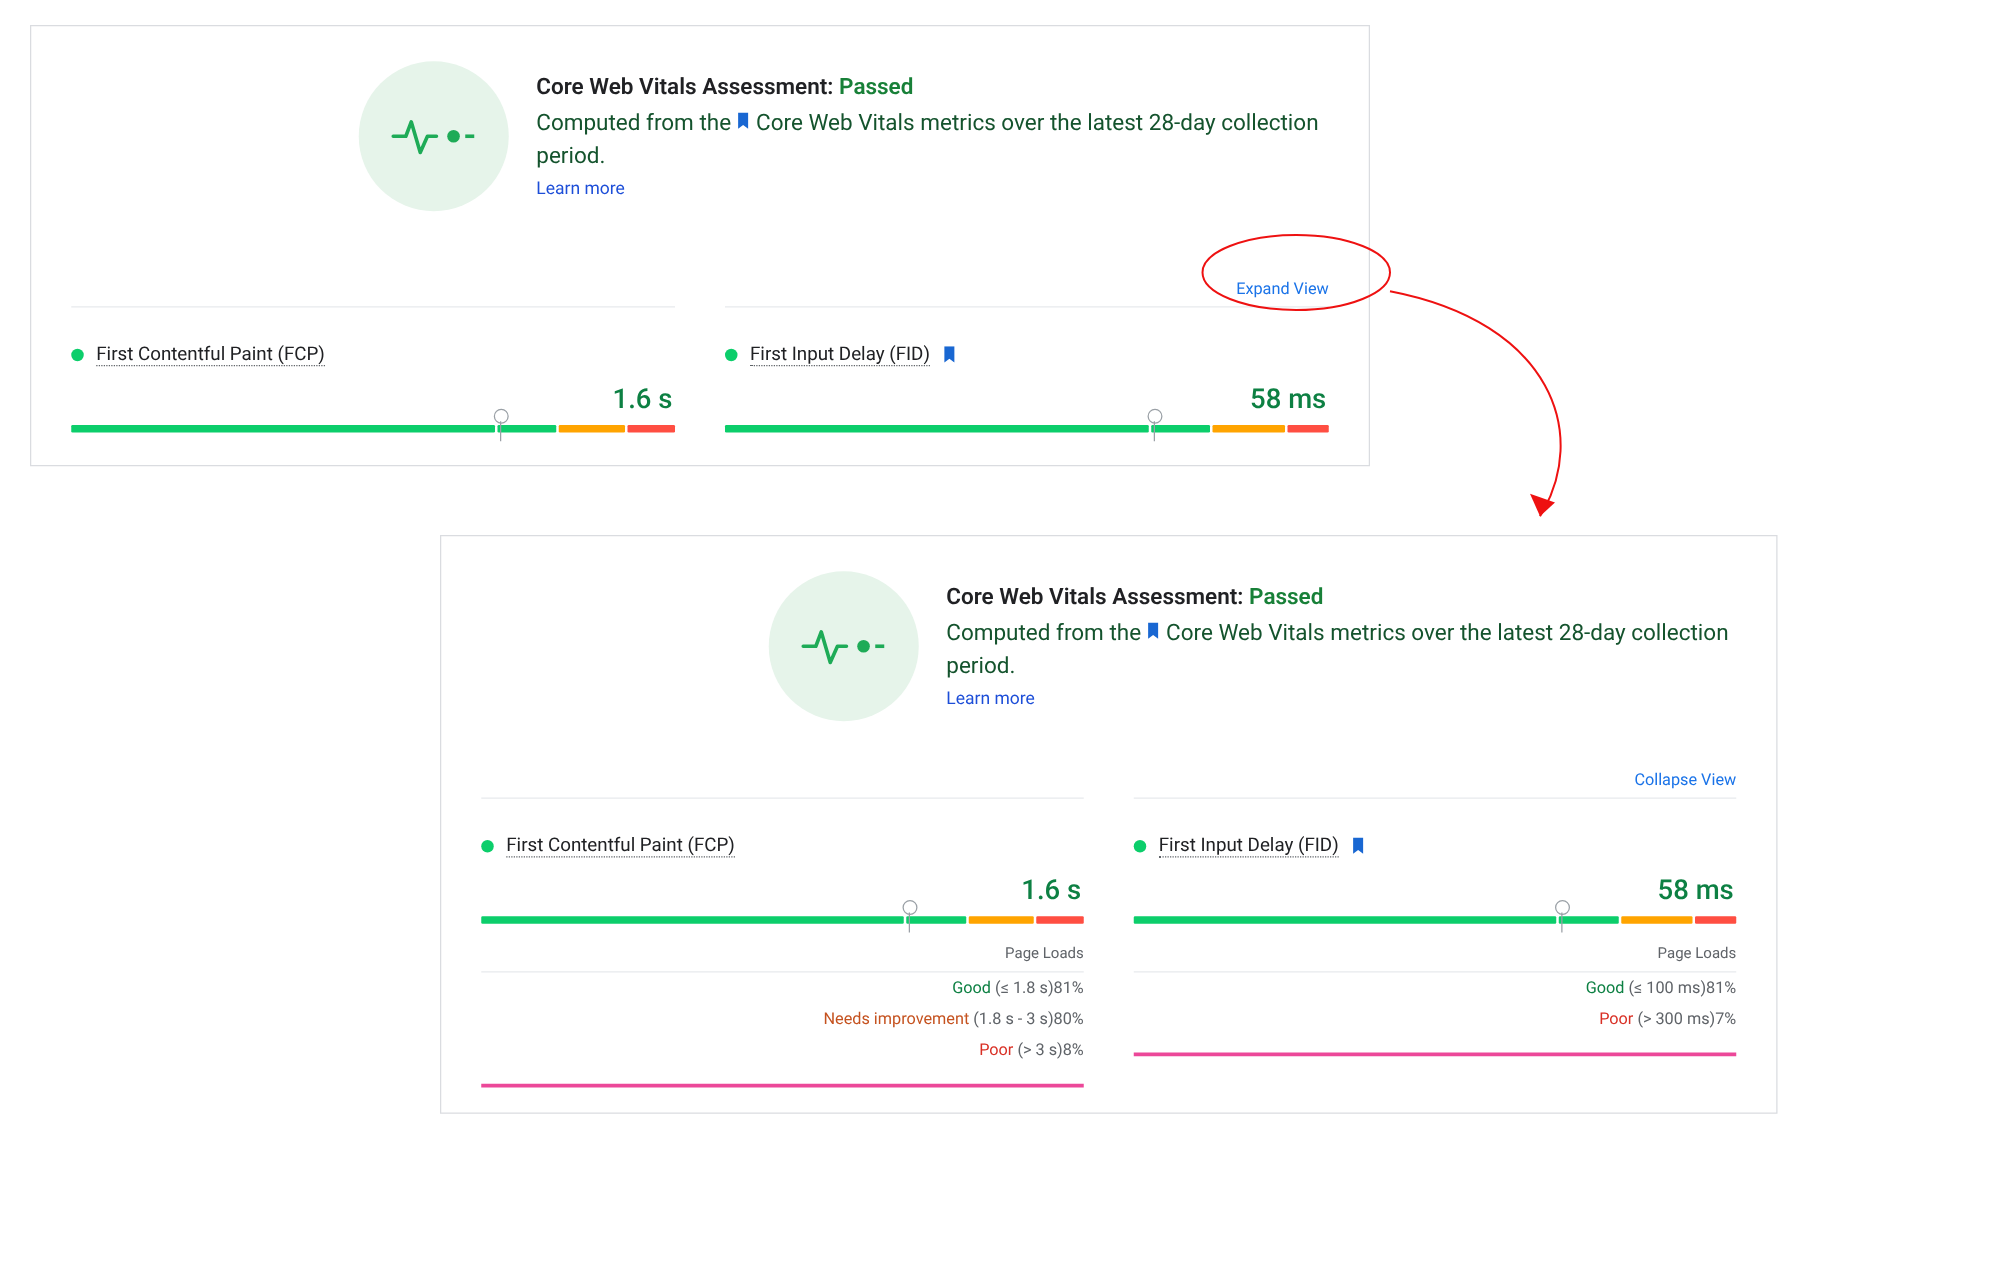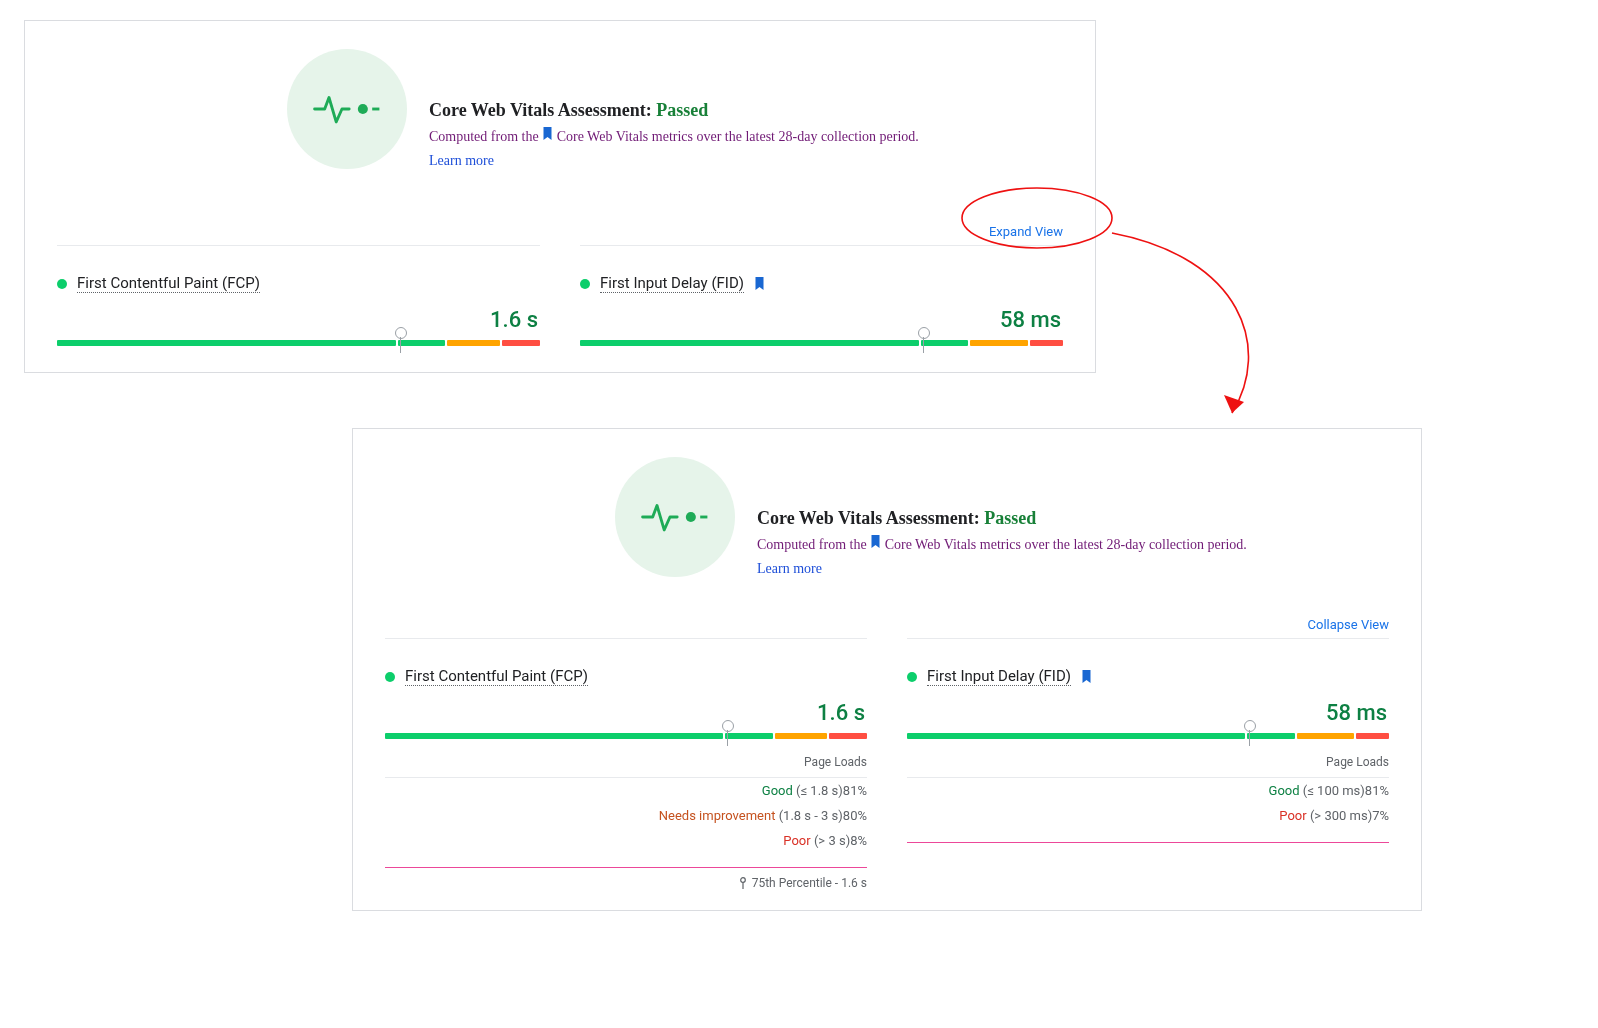--- a/index.html
+++ b/index.html
@@ -14,30 +14,30 @@
   .stage { position: relative; width: 1558px; height: 988px; }
   .card {
     position: absolute;
     background: #fff;
     border: 1px solid #dadce0;
     padding: 28px 32px 20px 32px;
   }
   .card1 { left: 4px; top: 0;  width: 1072px; }
   .card2 { left: 332px; top: 408px; width: 1070px; }
 
-  .header-row { display: flex; align-items: flex-end; gap: 22px; padding-left: 230px; font-family: Liberation Serif, serif;}
+  .header-row { display: flex; align-items: center; gap: 22px; padding-left: 230px;}
   .hero-badge {
     width: 120px; height: 120px; border-radius: 60px;
     background: #e6f4ea; display:flex; align-items:center; justify-content:center;
     flex-shrink: 0;
   }
   .hero-badge svg { width: 72px; height: 48px; }
   .hdr-text h2 { margin: 0 0 6px 0; font-size: 18px; color:#202124; font-weight: 600;}
   .hdr-text .pass { color:#188038; }
-  .sub { font-size: 14px; color:#701a75; line-height: 1.4; }
+  .sub { font-size: 18px; color:#14532d; line-height: 1.4; }
   .learn { color:#1d4ed8; font-size:14px; margin-top:6px; display:inline-block; cursor:pointer;}
   .bookmark { color:#1967d2; display:inline-block; width:11px;}
   .bookmark svg{display:block;}
 
   .toggle-row { text-align: right; margin-top: 55px; }
   .card2 .toggle-row { margin-top: 40px; }
   .toggle-link { color:#1a73e8; font-size: 13px; cursor:pointer; }
 
   .metrics { display:flex; gap:40px; margin-top: 6px; }
   .metric { flex:1; position:relative; }
@@ -55,21 +55,21 @@
     position:absolute; top:6px; width:2px; height:20px;
   }
   .pointer::before{
     content:''; position:absolute; left:-5px; top:-5px;
     width:10px; height:10px; border:1px solid #9aa0a6; background:#fff; border-radius:50%;
   }
   .pointer::after{
     content:''; position:absolute; left:0px; top:5px; width:1px; height:16px; background:#9aa0a6;
   }
 
-  .breakdown { margin-top: 4px; border-bottom:1px solid #ec4899; padding-bottom:14px;}
+  .breakdown { margin-top: 4px; border-bottom:3px solid #ec4899; padding-bottom:14px;}
   .breakdown-header { text-align:right; font-size:12px; color:#5f6368; padding:6px 0 8px 0; border-bottom:1px solid #e8eaed;}
   .brow { display:flex; justify-content:flex-end; padding:5px 0; font-size:13px;}
   .brow .lab.good { color:#0d8043;}
   .brow .lab.mid  { color:#c5521f;}
   .brow .lab.poor { color:#d93025;}
   .brow .thr { color:#5f6368; }
   .pfoot { text-align:right; font-size:12px; color:#5f6368; margin-top:8px;}
   .pfoot svg{display:inline-block;vertical-align:-2px;margin-right:4px;}
 
   
@@ -197,24 +197,20 @@
             </div>
           <div class="brow">
               <span><span class="lab mid">Needs improvement</span> <span class="thr">(1.8 s - 3 s)</span></span>
               <span>80%</span>
             </div>
           <div class="brow">
               <span><span class="lab poor">Poor</span> <span class="thr">(&gt; 3 s)</span></span>
               <span>8%</span>
             </div>
         </div>
-        <div class="pfoot"><svg width="10" height="12" viewBox="0 0 10 12">
-              <circle cx="5" cy="3" r="2.3" fill="none" stroke="#5f6368" stroke-width="1.2"></circle>
-              <line x1="5" y1="5.5" x2="5" y2="12" stroke="#5f6368" stroke-width="1.2"></line>
-            </svg><span>75th Percentile - 1.6 s</span></div>
       </div>
 
       <div class="metric">
         <div class="metric-top">
           <span class="dot"></span>
           <span class="metric-name">First Input Delay (FID)</span>
           <span class="bookmark">
               <svg width="11" height="14" viewBox="0 0 10 14">
                 <path d="M1 0h8v13l-4-3-4 3z" fill="#1967d2"></path>
               </svg>

